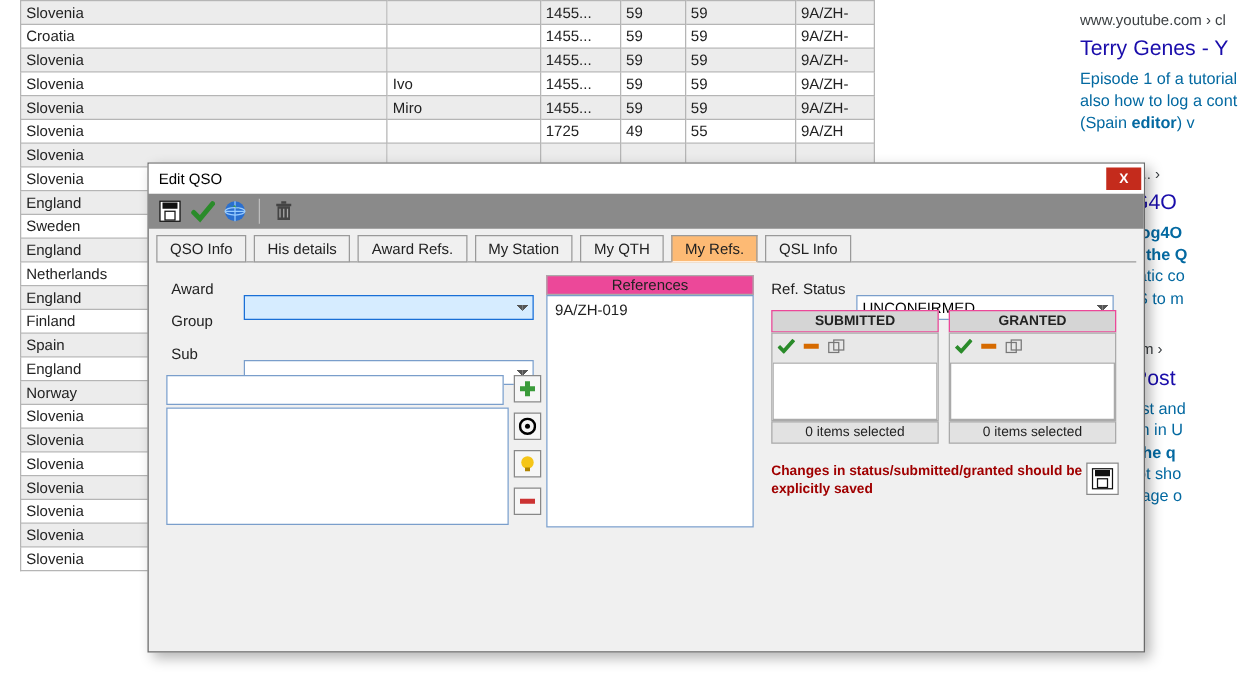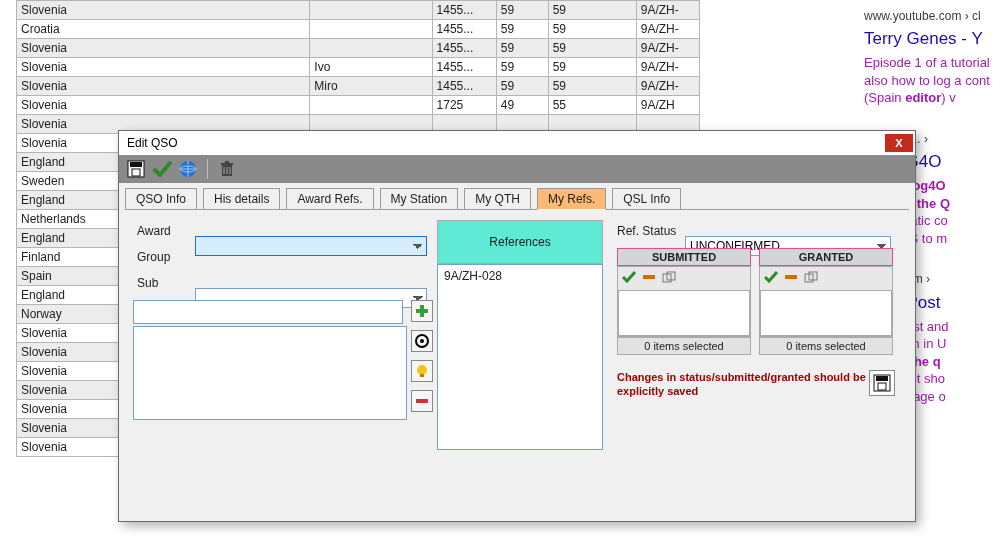--- a/index.html
+++ b/index.html
@@ -9,21 +9,21 @@
   .grid{position:absolute;left:16px;top:0;width:684px;border-collapse:collapse;}
   .grid td{border:1px solid #b5b5b5;padding:2px 4px;height:19px;box-sizing:border-box;white-space:nowrap;overflow:hidden;}
   .grid tr.even td{background:#ececec;}
   .grid tr.odd  td{background:#ffffff;}
   .c0{width:283px;} .c1{width:118px;} .c2{width:62px;} .c3{width:50px;} .c4{width:85px;} .c5{width:61px;}
 
   
   .sr{position:absolute;left:864px;top:0;width:139px;font-size:13px;line-height:1.35;}
   .sr .crumb{color:#3c4043;font-size:12px;margin-top:8px;}
   .sr .title{color:#1a0dab;font-size:17px;line-height:1.3;margin:4px 0;}
-  .sr .body{color:#a21caf;}
+  .sr .body{color:#0369a1;}
   .sr b{font-weight:bold;}
 
   
   .modal{position:absolute;left:118px;top:130px;width:796px;height:390px;
          background:#f0f0f0;border:1px solid #6a6a6a;box-shadow:4px 4px 10px rgba(0,0,0,.3);}
   .title-bar{display:flex;align-items:center;justify-content:space-between;height:24px;
              background:#fff;padding:0 2px 0 8px;}
   .title-text{font-size:12px;color:#000;}
   .close-btn{width:28px;height:18px;background:#c42b1c;color:#fff;font-weight:bold;
              display:flex;align-items:center;justify-content:center;cursor:pointer;font-size:11px;}
@@ -47,21 +47,21 @@
          background-position:right 8px center,right 3px center;background-size:5px 5px,5px 5px;background-repeat:no-repeat;margin-top:16px;}
   .combo.hl{border:1px solid #1a6fd6;background-color:#d6ecff;}
   .txtin{padding:1px 4px;height:20px;}
   .listbox{overflow:auto;}
   .refbox{padding:4px 6px;}
 
   .icon-col{position:absolute;display:flex;flex-direction:column;gap:8px;}
   .icon-btn{width:20px;height:20px;border:1px solid #888;background:#f6f6f6;display:flex;
             align-items:center;justify-content:center;cursor:pointer;}
 
-  .ref-header{background:#5eead4;border:1px solid #aaa;text-align:center;padding:14px 0;font-size:12px;}
+  .ref-header{background:#ec4899;border:1px solid #aaa;text-align:center;padding:0 0;font-size:12px;}
   .panel-box{border:1px solid #aaa;background:#e8e8e8;}
   .items-sel{background:#e2e2e2;border:1px solid #aaa;text-align:center;padding:2px 0;font-size:11px;}
   .sg-head{background:#d5d5d5;border:1px solid #ec4899;text-align:center;padding:2px 0;font-weight:bold;font-size:11px;}
   .sg-icons{display:flex;gap:6px;padding:4px 4px;}
   .sg-list{background:#fff;border:1px solid #aaa;height:44px;}
 
   .warn{color:#a00000;font-weight:bold;font-size:11px;line-height:1.3;}
   .save-ic{width:24px;height:24px;border:1px solid #888;background:#fff;display:flex;align-items:center;justify-content:center;cursor:pointer;}
 </style>
 </head>
@@ -381,21 +381,21 @@
         <div class="icon-btn">
             <svg width="14" height="14">
               <rect x="1" y="5" width="12" height="4" fill="#c33"></rect>
             </svg>
           </div>
       </div>
 
       <div style="position:absolute;left:318px;top:10px;width:166px">
         <div class="ref-header">References</div>
         <div class="refbox" style="height:176px">
-          <div>9A/ZH-028</div>
+          <div>9A/ZH-019</div>
         </div>
       </div>
 
       <div class="lbl" style="left:498px;top:14px">Ref. Status</div>
       <select class="combo" style="position:absolute;left:566px;top:10px;width:206px">
         <option>UNCONFIRMED</option>
       </select>
 
       <div style="position:absolute;left:498px;top:38px;width:134px">
         <div class="sg-head">SUBMITTED</div>

